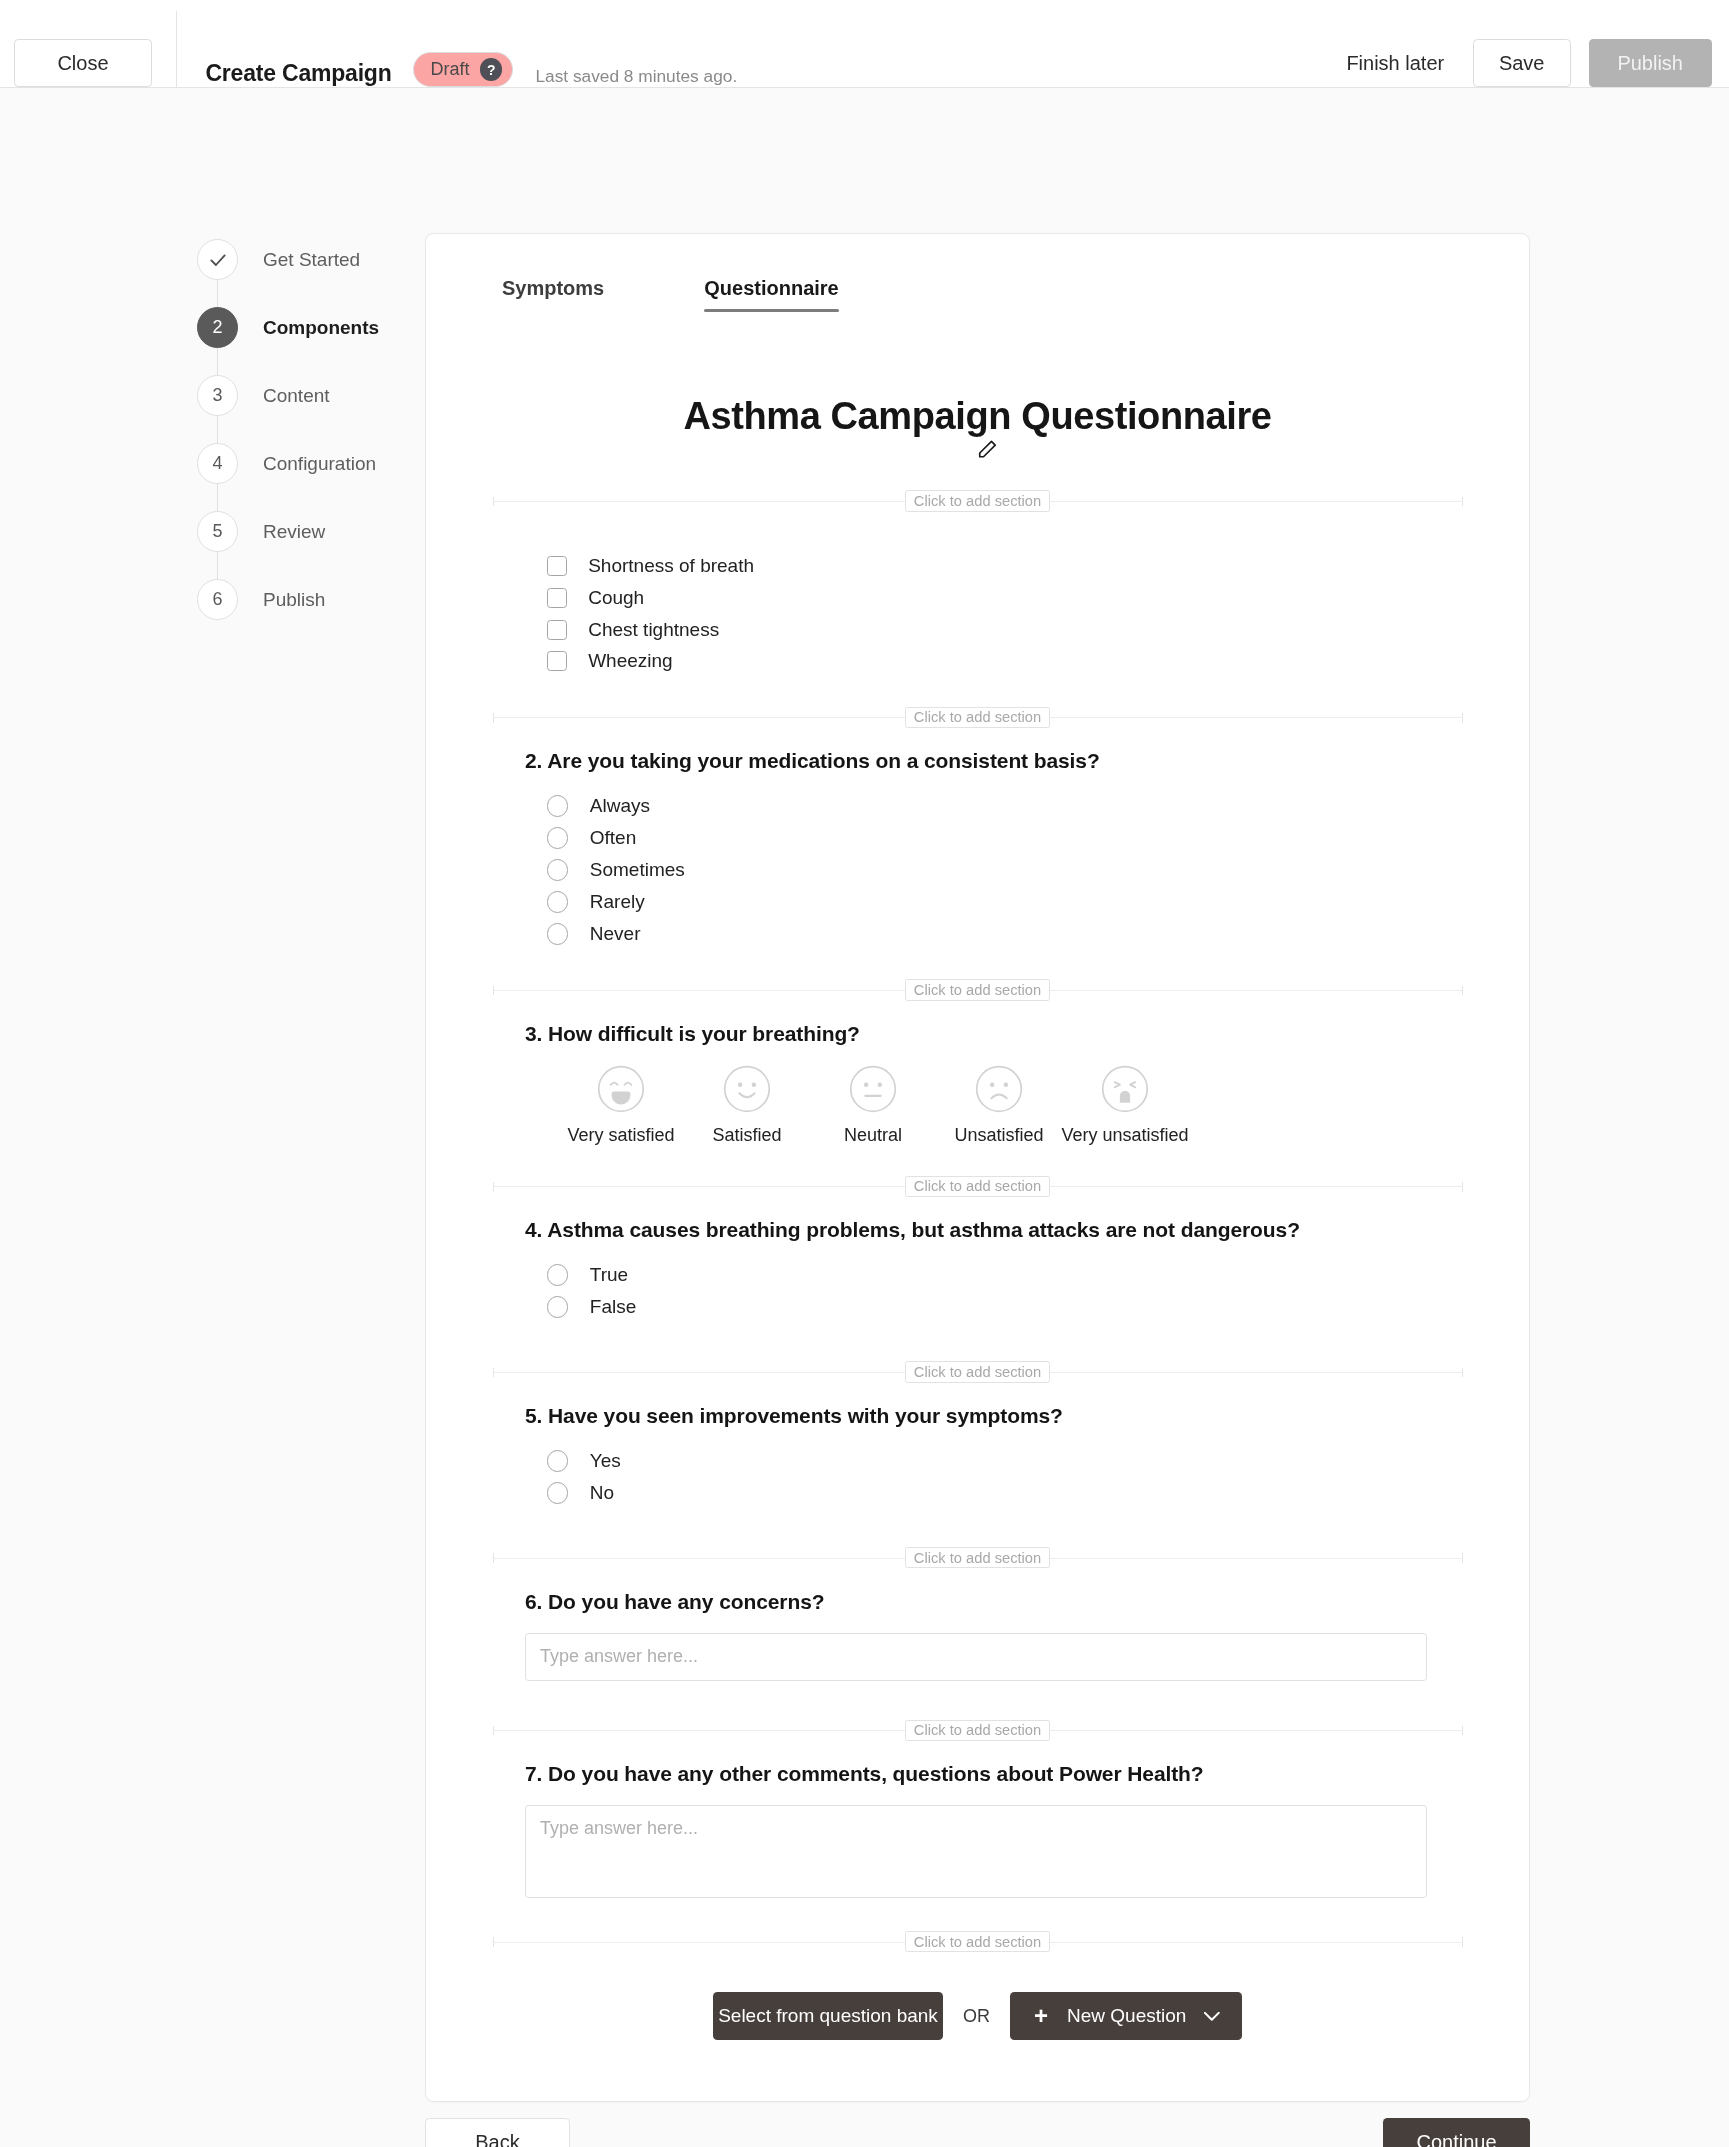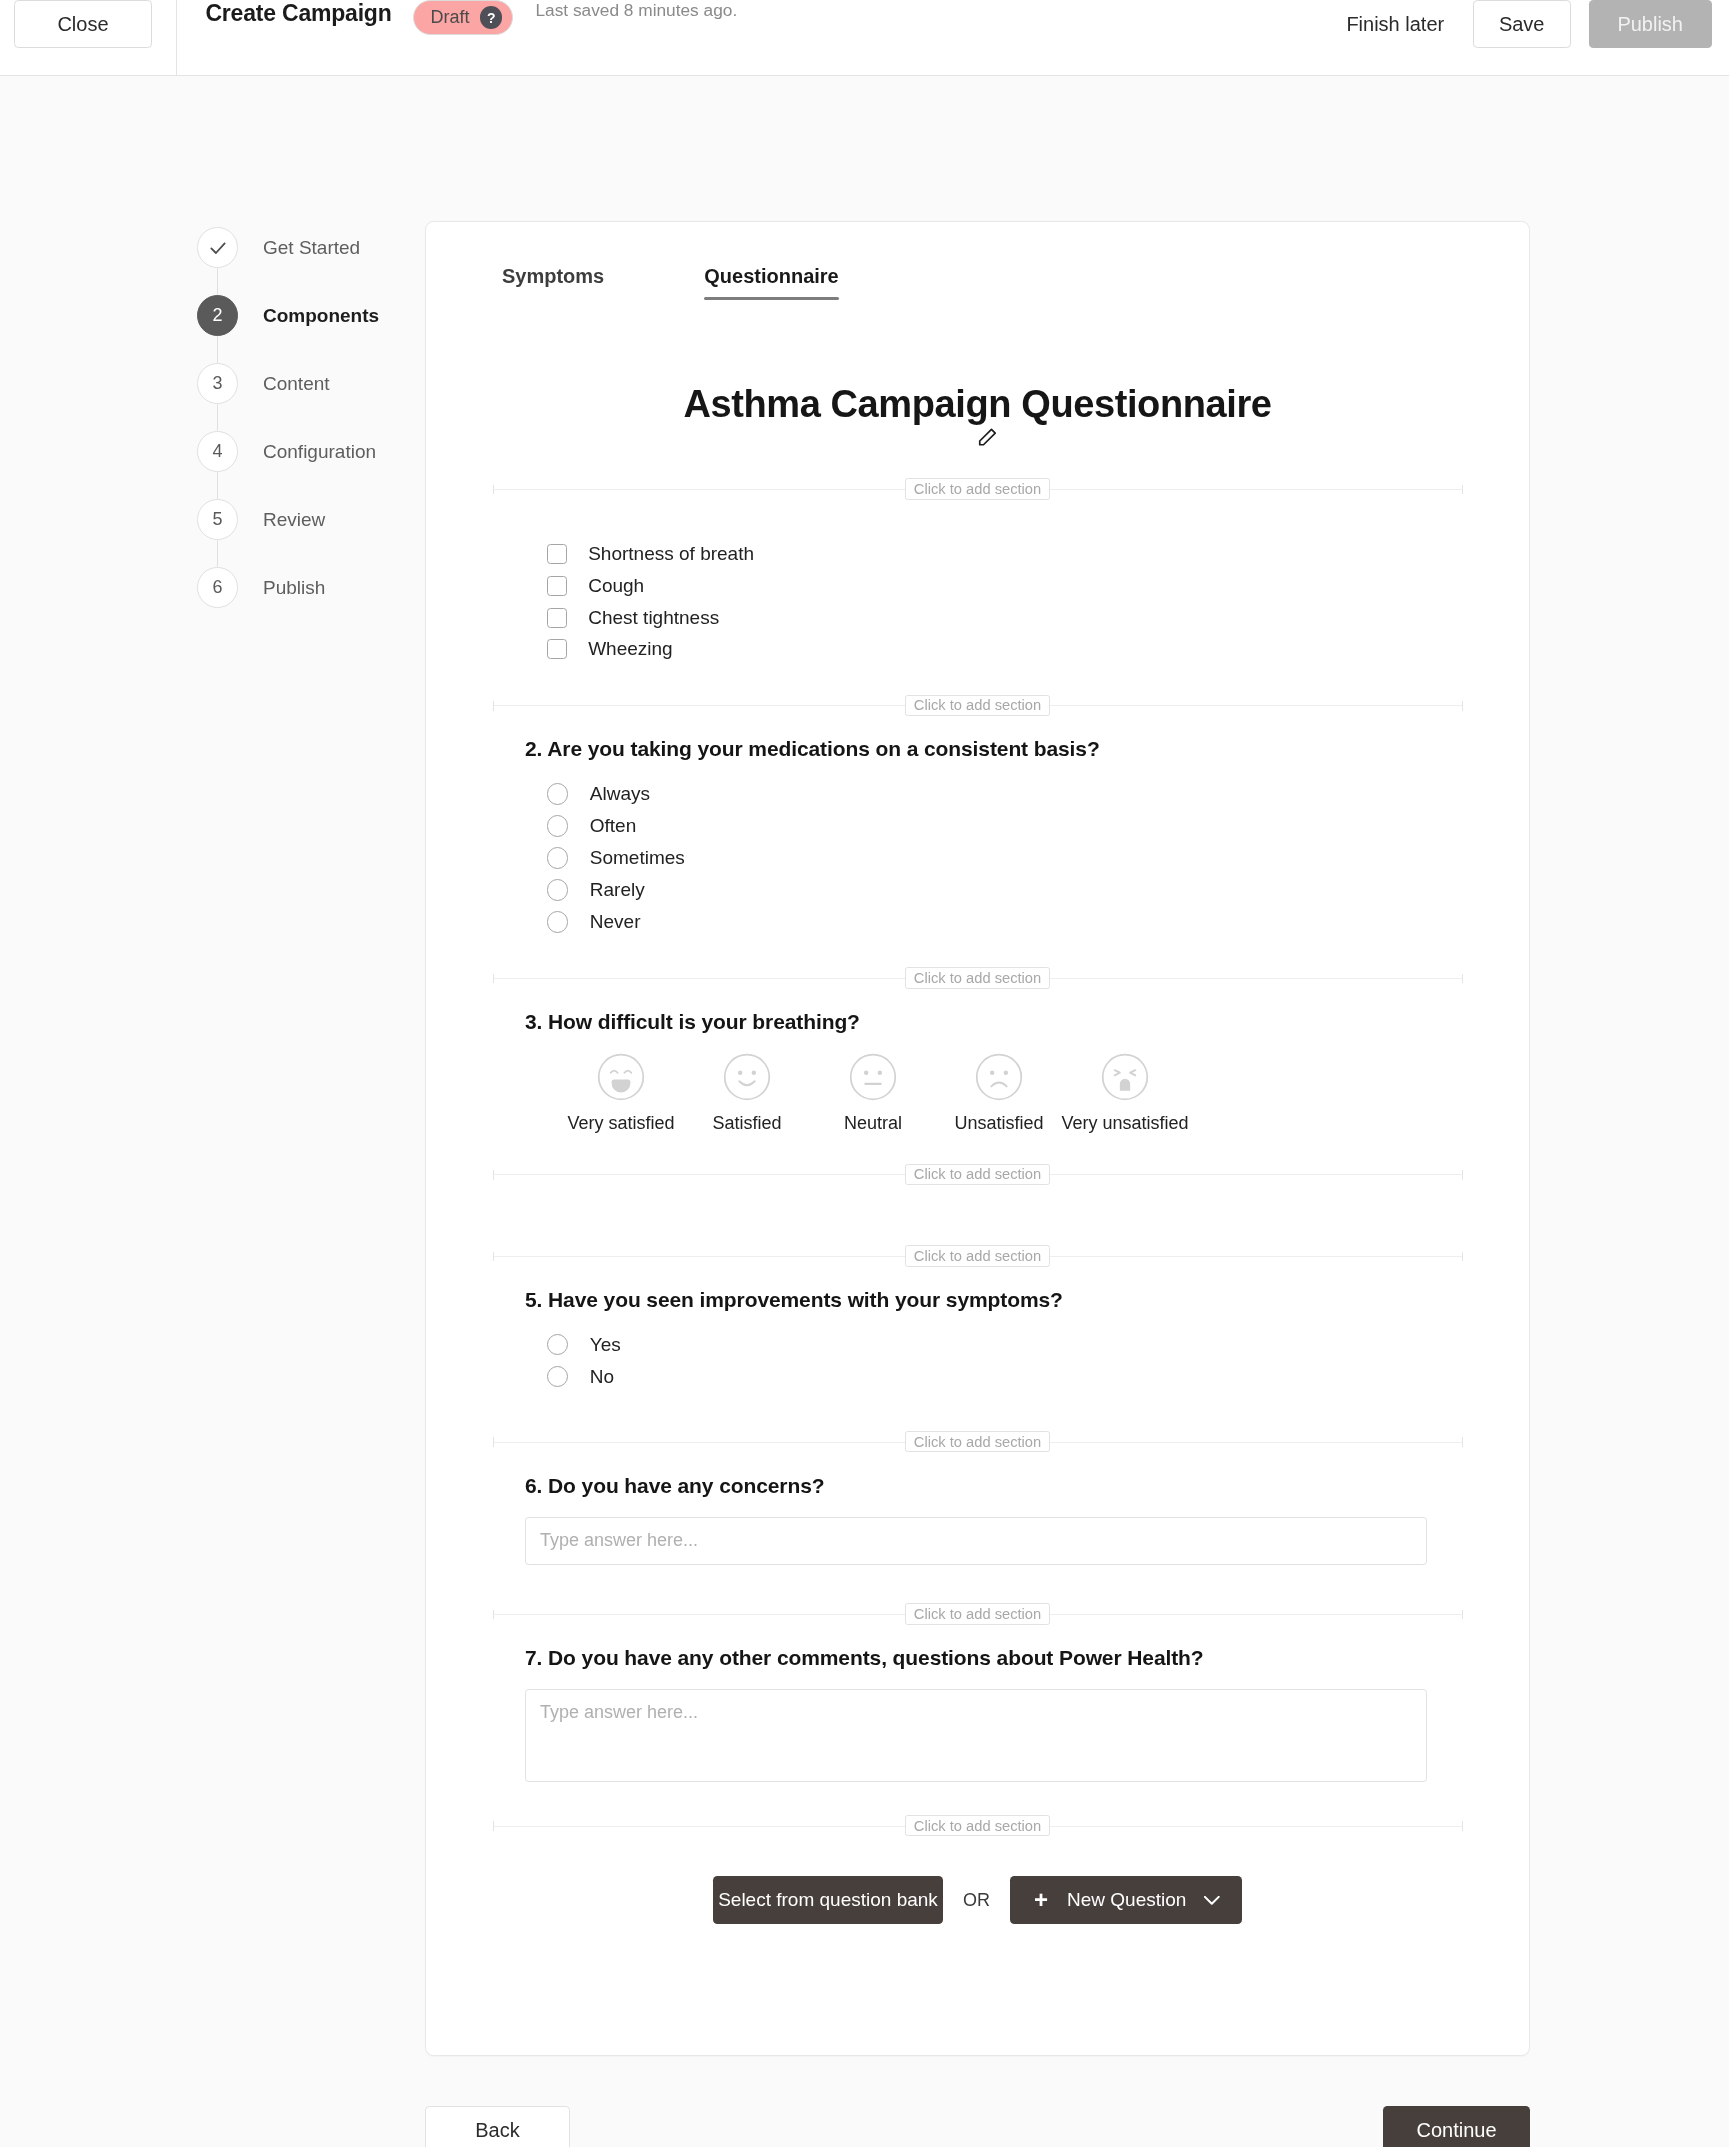--- a/index.html
+++ b/index.html
@@ -8,25 +8,25 @@
     margin: 0; padding: 0;
     width: 1729px;
     background: #fafafa;
     font-family: "Liberation Sans", sans-serif;
     -webkit-font-smoothing: antialiased;
   }
   body { width: 1729px; min-height: 2147px; position: relative; }
 
   
   .topbar {
-    height: 76px;
+    height: 88px;
     background: #ffffff;
     border-bottom: 0.9px solid #e4e4e4;
     display: flex;
-    align-items: flex-start;
+    align-items: flex-end;
     position: relative;
   }
   .close-btn {
     margin-left: 14px;
     width: 138px; height: 48px;
     border: 0.9px solid #dcdcdc;
     border-radius: 4.3px;
     background: #fff;
     font-size: 20px;
     color: #2b2b2b;
@@ -631,20 +631,33 @@
 
     <div class="section-divider">
       <div class="line"></div>
       <div class="cap left"></div>
       <div class="cap right"></div>
       <div class="chip">Click to add section</div>
     </div>
 
     <div class="sp-26"></div>
 
+    <div class="q-block">
+      <div class="q-title">4. Asthma causes breathing problems, but asthma attacks are not dangerous?</div>
+      <div class="opt-list">
+        <div class="opt-row">
+          <span class="rb"></span>
+          <span class="opt-label">True</span>
+        </div>
+        <div class="opt-row">
+          <span class="rb"></span>
+          <span class="opt-label">False</span>
+        </div>
+      </div>
+    </div>
 
     <div class="sp-46"></div>
 
     <div class="section-divider">
       <div class="line"></div>
       <div class="cap left"></div>
       <div class="cap right"></div>
       <div class="chip">Click to add section</div>
     </div>
 

